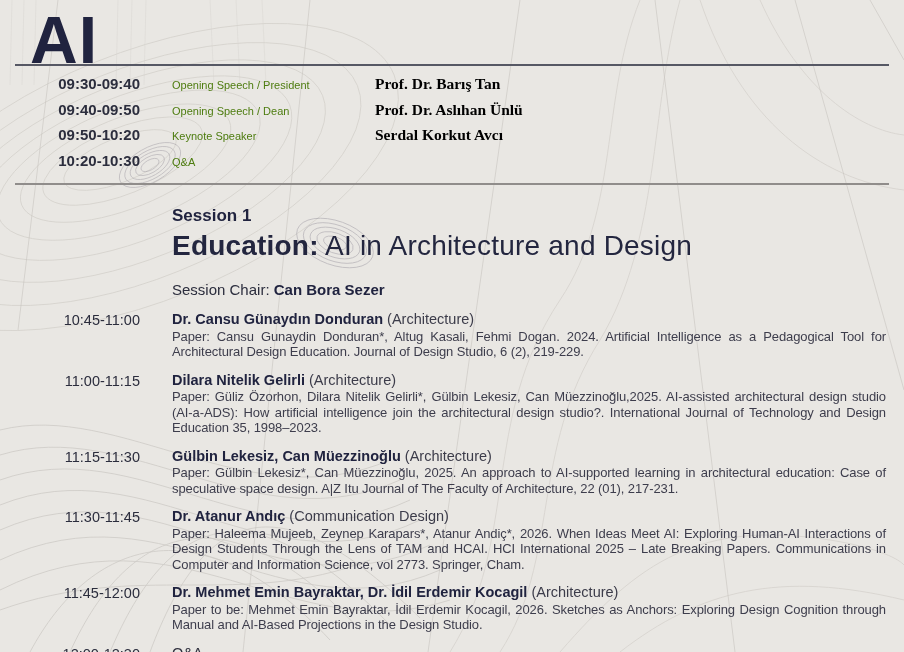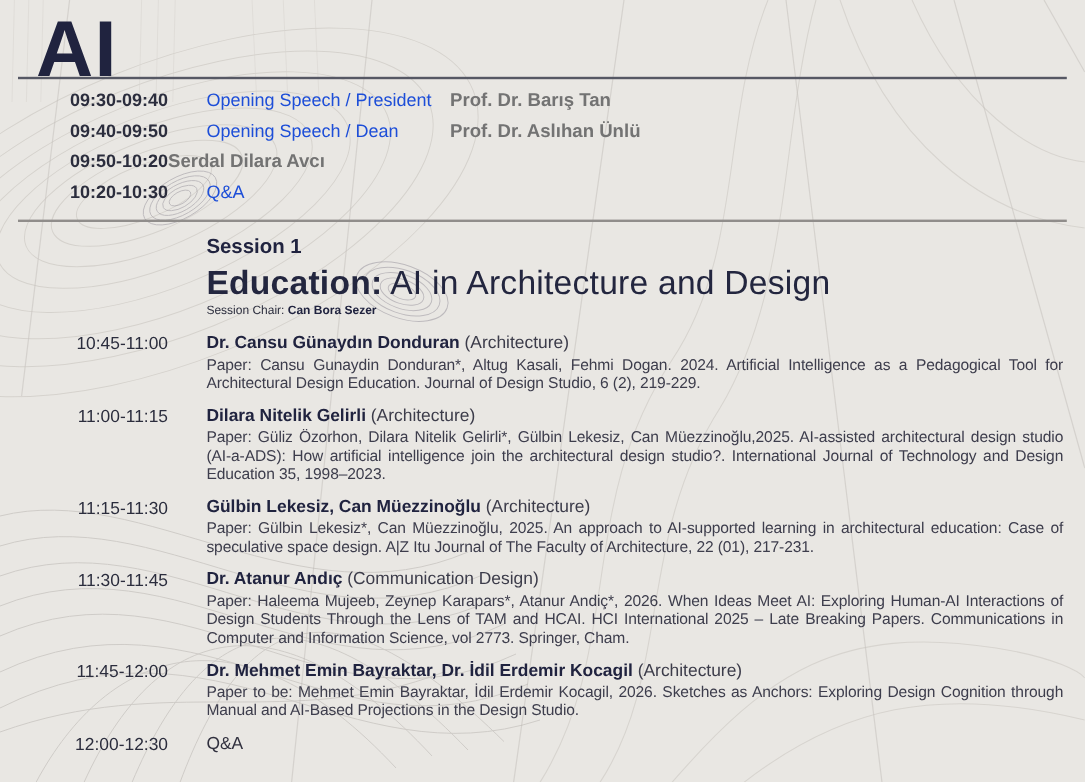--- a/index.html
+++ b/index.html
@@ -35,29 +35,29 @@
     text-align: right; font-weight: bold; font-size: 17px; line-height: 1.42;
     color: #20233f; padding-top: 10px;
   }
   .divider1 { border: none; border-top: 2px solid #565864; margin: 0 2px; }
   .divider2 { border: none; border-top: 2px solid #908d8b; margin: 0 2px; }
 
   
   .opening { padding: 9px 0 7px 0; }
   .o-row { display: flex; align-items: baseline; margin-bottom: 7.5px; }
   .o-time { width: 127px; text-align: right; font-size: 15px; color: #2b2d3d; flex: none; font-weight: bold; }
-  .o-label { width: 203px; margin-left: 32px; font-size: 15px; color: #1d4ed8; flex: none; }
-  .o-name { font-weight: bold; font-size: 15.5px; color: #737373; }
-
-  
-  .session-head { margin-left: 159px; padding-top: 11px; }
+  .o-label { width: 203px; margin-left: 32px; font-size: 11px; color: #4d7c0f; flex: none; }
+  .o-name { font-weight: bold; font-size: 15.5px; color: #000000; font-family: Liberation Serif, serif; }
+
+  
+  .session-head { margin-left: 159px; padding-top: 21px; }
   .session-label { font-size: 17px; font-weight: bold; color: #20233f; }
   .session-title { font-size: 28px; color: #23263f; line-height: 1.15; margin-top: 4px; letter-spacing: 0.2px; }
   .session-title .em { font-weight: bold; }
-  .chair { font-size: 10px; color: #2b2d3d; margin-top: 2px; }
+  .chair { font-size: 15px; color: #2b2d3d; margin-top: 19px; }
   .chair .chair-name { font-weight: bold; color: #20233f; }
 
   
   .entries { padding-top: 13px; }
   .entry { display: flex; margin-bottom: 12px; }
   .e-time { width: 127px; text-align: right; font-size: 14.5px; color: #2b2d3d; flex: none; padding-top: 1px; }
   .e-content { margin-left: 32px; width: 714px; }
   .e-head { font-size: 14.5px; line-height: 17.5px; }
   .e-speaker { font-weight: bold; color: #20233f; }
   .e-affil { color: #3c3c4a; }
@@ -161,21 +161,22 @@
       <div class="o-label">Opening Speech / President</div>
       <div class="o-name">Prof. Dr. Barış Tan</div>
     </div>
     <div class="o-row">
       <div class="o-time">09:40-09:50</div>
       <div class="o-label">Opening Speech / Dean</div>
       <div class="o-name">Prof. Dr. Aslıhan Ünlü</div>
     </div>
     <div class="o-row">
       <div class="o-time">09:50-10:20</div>
-      <div class="o-name">Serdal Dilara Avcı</div>
+      <div class="o-label">Keynote Speaker</div>
+      <div class="o-name">Serdal Korkut Avcı</div>
     </div>
     <div class="o-row">
       <div class="o-time">10:20-10:30</div>
       <div class="o-label">Q&amp;A</div>
       <div class="o-name"></div>
     </div>
   </div>
 
   <hr class="divider2">
 

